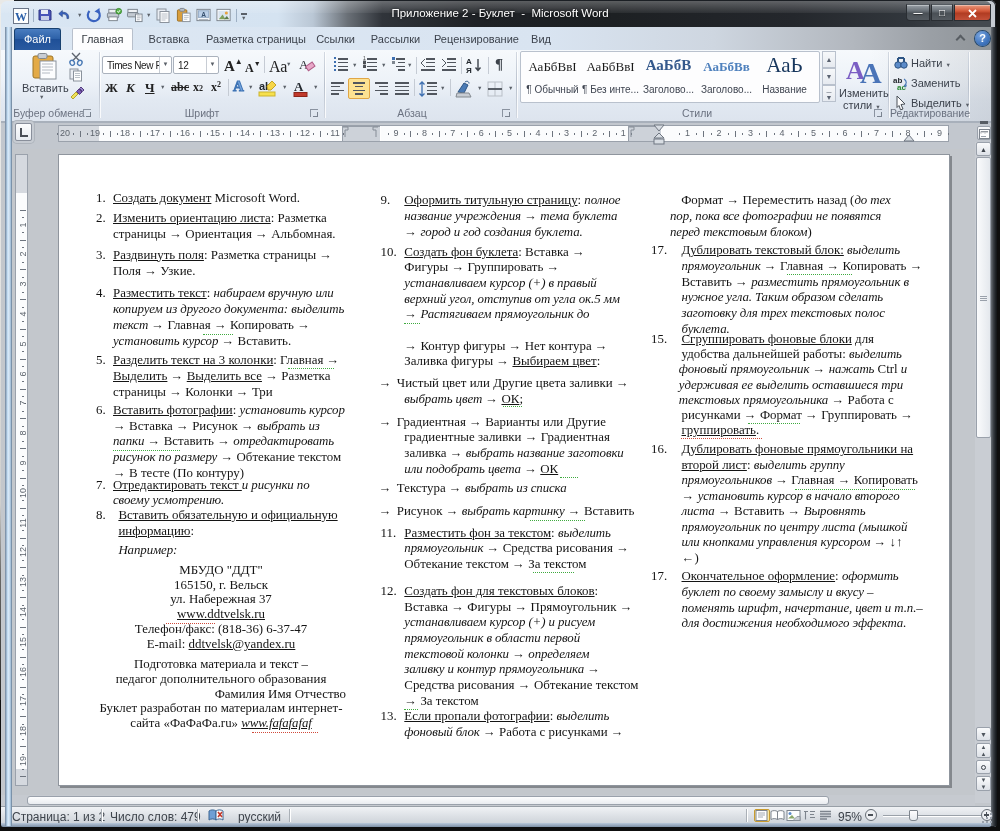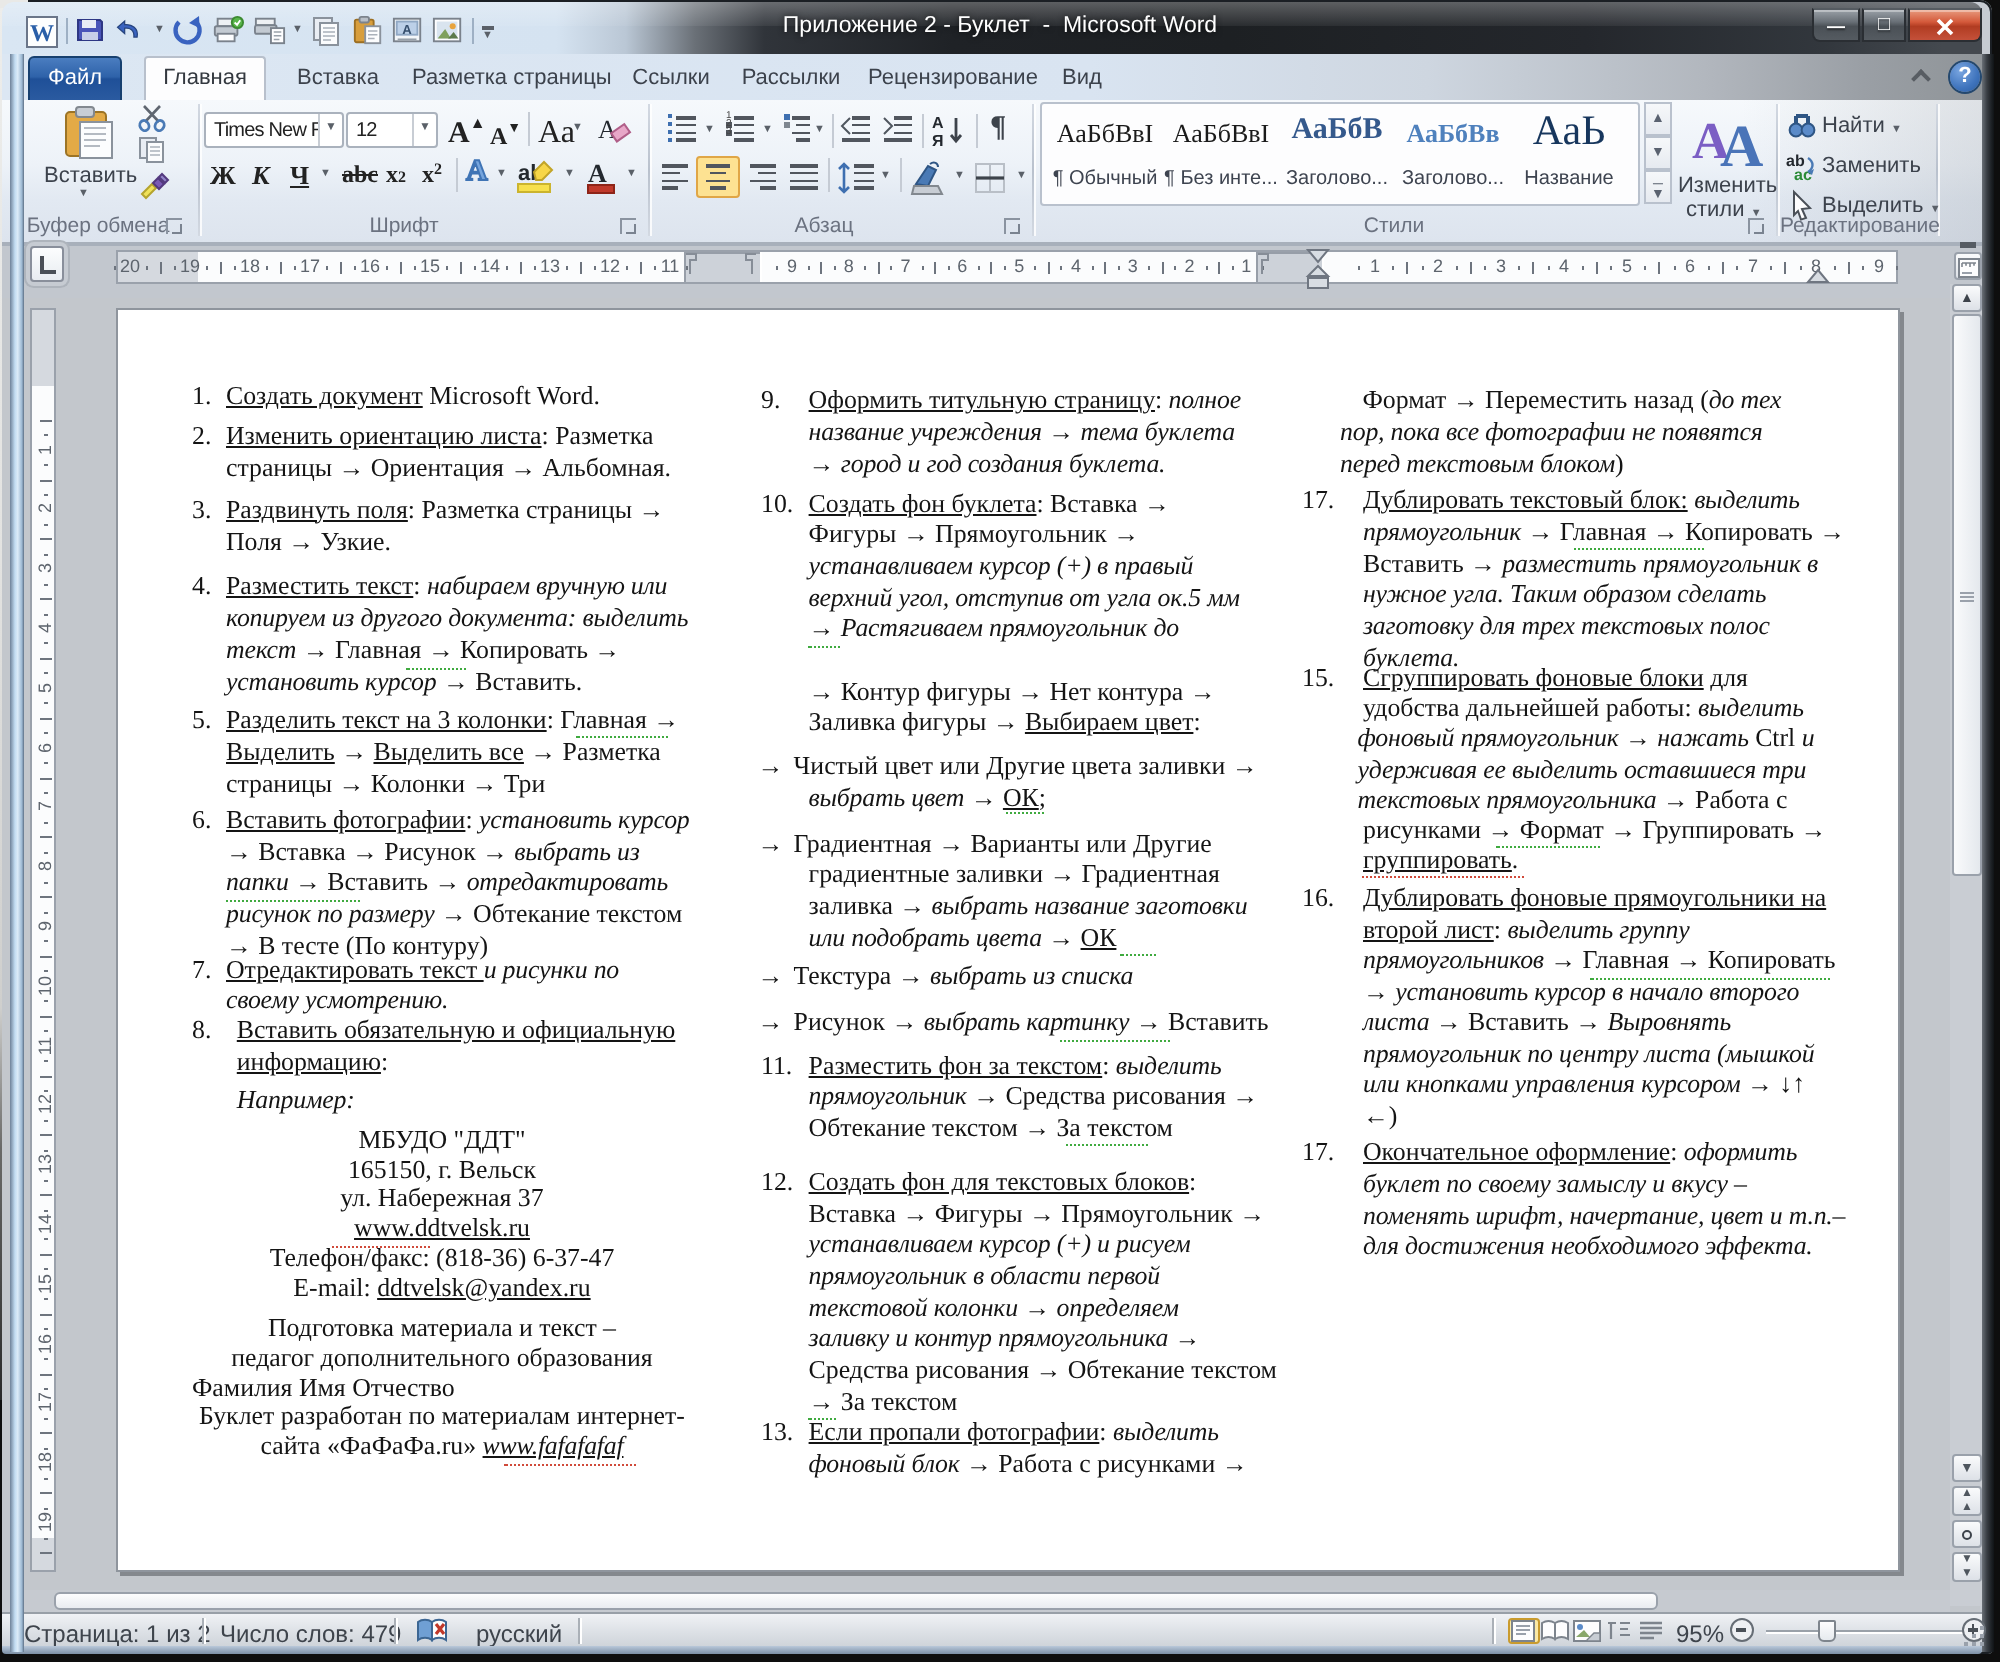--- a/index.html
+++ b/index.html
@@ -707,30 +707,30 @@
 <div class="tl" style="left:118.4px;top:523.5px"><u>информацию</u>:</div>
 <div class="tl" style="left:118.4px;top:542.7px"><i>Например:</i></div>
 <div class="tl" style="left:96px;top:562.8px;width:250px;text-align:center">МБУДО "ДДТ"</div>
 <div class="tl" style="left:96px;top:577.6px;width:250px;text-align:center">165150, г. Вельск</div>
 <div class="tl" style="left:96px;top:592.4px;width:250px;text-align:center">ул. Набережная 37</div>
 <div class="tl" style="left:96px;top:607.2px;width:250px;text-align:center"><u>www.ddtvelsk.ru</u></div>
 <div class="tl" style="left:96px;top:622.0px;width:250px;text-align:center">Телефон/факс: (818-36) 6-37-47</div>
 <div class="tl" style="left:96px;top:636.8px;width:250px;text-align:center">E-mail: <u>ddtvelsk@yandex.ru</u></div>
 <div class="tl" style="left:96px;top:656.9px;width:250px;text-align:center">Подготовка материала и текст –</div>
 <div class="tl" style="left:96px;top:671.7px;width:250px;text-align:center">педагог дополнительного образования</div>
-<div class="tl" style="left:96px;top:686.5px;width:250px;text-align:left">Фамилия Имя Отчество</div>
+<div class="tl" style="left:96px;top:686.5px;width:250px;text-align:right">Фамилия Имя Отчество</div>
 <div class="tl" style="left:96px;top:701.3px;width:250px;text-align:center">Буклет разработан по материалам интернет-</div>
 <div class="tl" style="left:96px;top:716.1px;width:250px;text-align:center">сайта «ФаФаФа.ru» <u><i>www.fafafafaf</i></u></div>
 <div class="tl" style="left:380.5px;top:193.3px">9.</div>
 <div class="tl" style="left:404.3px;top:193.3px"><u>Оформить титульную страницу</u>: <i>полное</i></div>
 <div class="tl" style="left:404.3px;top:209.0px"><i>название учреждения</i> → <i>тема буклета</i></div>
 <div class="tl" style="left:404.3px;top:224.6px">→ <i>город и год создания буклета.</i></div>
 <div class="tl" style="left:380.5px;top:244.7px">10.</div>
 <div class="tl" style="left:404.3px;top:244.7px"><u>Создать фон буклета</u>: Вставка →</div>
-<div class="tl" style="left:404.3px;top:260.4px">Фигуры → Прямоугольник →</div>
+<div class="tl" style="left:404.3px;top:260.4px">Фигуры → Группировать →</div>
 <div class="tl" style="left:404.3px;top:276.0px"><i>устанавливаем курсор (+) в правый</i></div>
 <div class="tl" style="left:404.3px;top:291.7px"><i>верхний угол, отступив от угла ок.5 мм</i></div>
 <div class="tl" style="left:404.3px;top:307.3px">→ <i>Растягиваем прямоугольник до</i></div>
 <div class="tl" style="left:404.3px;top:338.7px">→ Контур фигуры → Нет контура →</div>
 <div class="tl" style="left:404.3px;top:354.3px">Заливка фигуры → <u>Выбираем цвет</u>:</div>
 <div class="tl" style="left:396.8px;top:375.9px">Чистый цвет или Другие цвета заливки →</div>
 <div class="tl" style="left:404.3px;top:391.6px"><i>выбрать цвет</i> → <u>ОК</u>;</div>
 <div class="tl" style="left:378.7px;top:375.9px">→</div>
 <div class="tl" style="left:396.8px;top:414.6px">Градиентная → Варианты или Другие</div>
 <div class="tl" style="left:404.3px;top:430.3px">градиентные заливки  → Градиентная</div>

